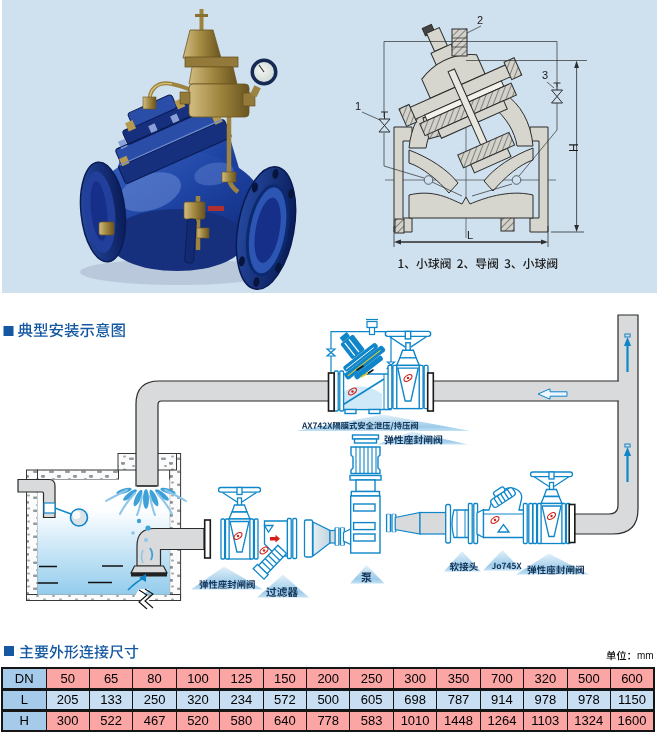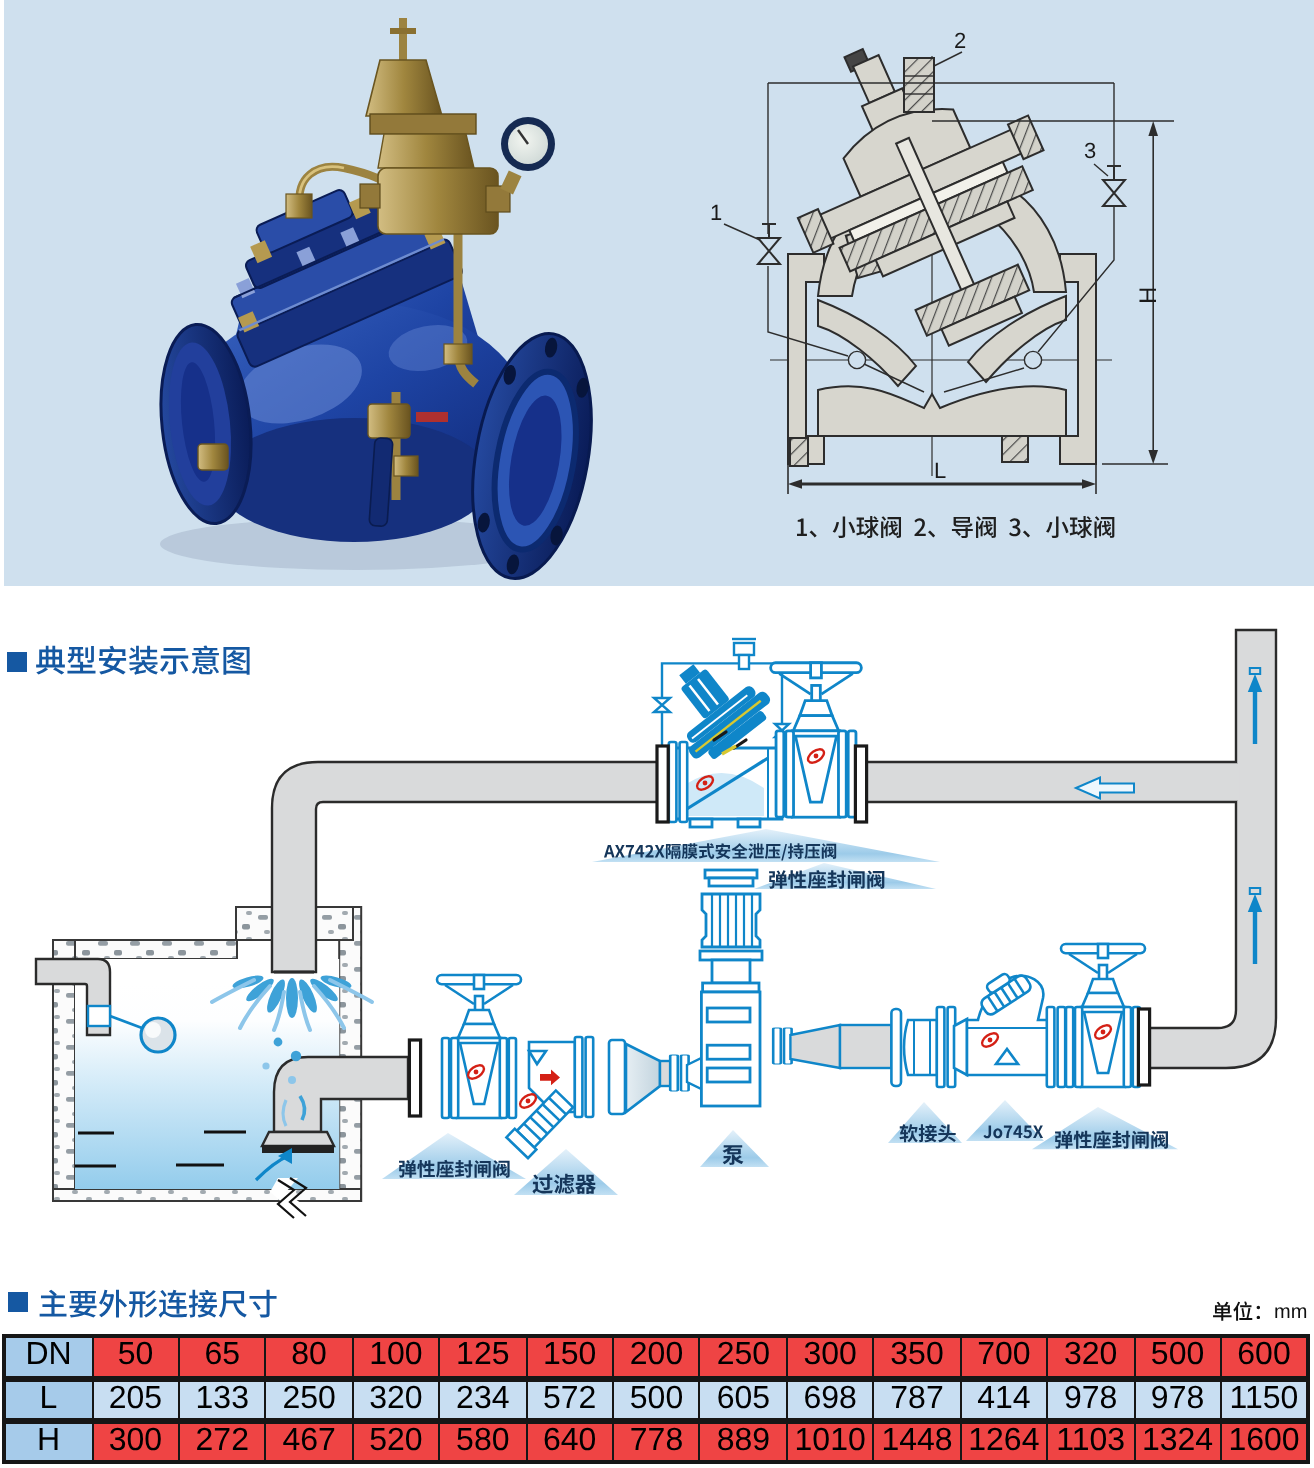--- a/index.html
+++ b/index.html
@@ -1,20 +1,20 @@
 <!DOCTYPE html>
 <html><head><meta charset="utf-8"><style>
 *{margin:0;padding:0;box-sizing:border-box}
 body{font-family:"Liberation Sans",sans-serif;background:#fff}
 .pg{position:relative;width:657px;height:734px;background:#fff;overflow:hidden}
 .panel{position:absolute;left:2px;top:0;width:655px;height:293px;background:#cfe0ee}
 svg{position:absolute;display:block}
 table.dim{position:absolute;left:1px;top:667px;width:654px;border-collapse:collapse;table-layout:fixed;
- font-family:"Liberation Sans",sans-serif;font-size:16px;text-align:center;color:#000;border:2px solid #161616}
-table.dim td{border-left:1px solid #161616;height:21px;padding:0;background:#ef4444}
+ font-family:"Liberation Sans",sans-serif;font-size:13px;text-align:center;color:#000;border:2px solid #161616}
+table.dim td{border-left:1px solid #161616;height:21px;padding:0;background:#fca5a5}
 table.dim tr+tr td{border-top:3px solid #161616}
 table.dim td.rh{background:#a6cbea}
 table.dim tr.lr td{background:#c8def2}
 table.dim tr.lr td.rh{background:#a6cbea}
 </style></head><body>
 <div class="pg">
 <div class="panel"></div>
 <svg style="left:0;top:0" width="340" height="293" viewBox="0 0 340 293">
 <defs>
 <linearGradient id="pbody" x1="0" y1="0" x2="1" y2="1">
@@ -532,35 +532,35 @@
           <td>205</td>
           <td>133</td>
           <td>250</td>
           <td>320</td>
           <td>234</td>
           <td>572</td>
           <td>500</td>
           <td>605</td>
           <td>698</td>
           <td>787</td>
-          <td>414</td>
+          <td>914</td>
           <td>978</td>
           <td>978</td>
           <td>1150</td>
         </tr>
         <tr class="">
           <td class="rh">H</td>
           <td>300</td>
-          <td>272</td>
+          <td>522</td>
           <td>467</td>
           <td>520</td>
           <td>580</td>
           <td>640</td>
           <td>778</td>
-          <td>889</td>
+          <td>583</td>
           <td>1010</td>
           <td>1448</td>
           <td>1264</td>
           <td>1103</td>
           <td>1324</td>
           <td>1600</td>
         </tr>
       </tbody>
     </table>
 </div>

